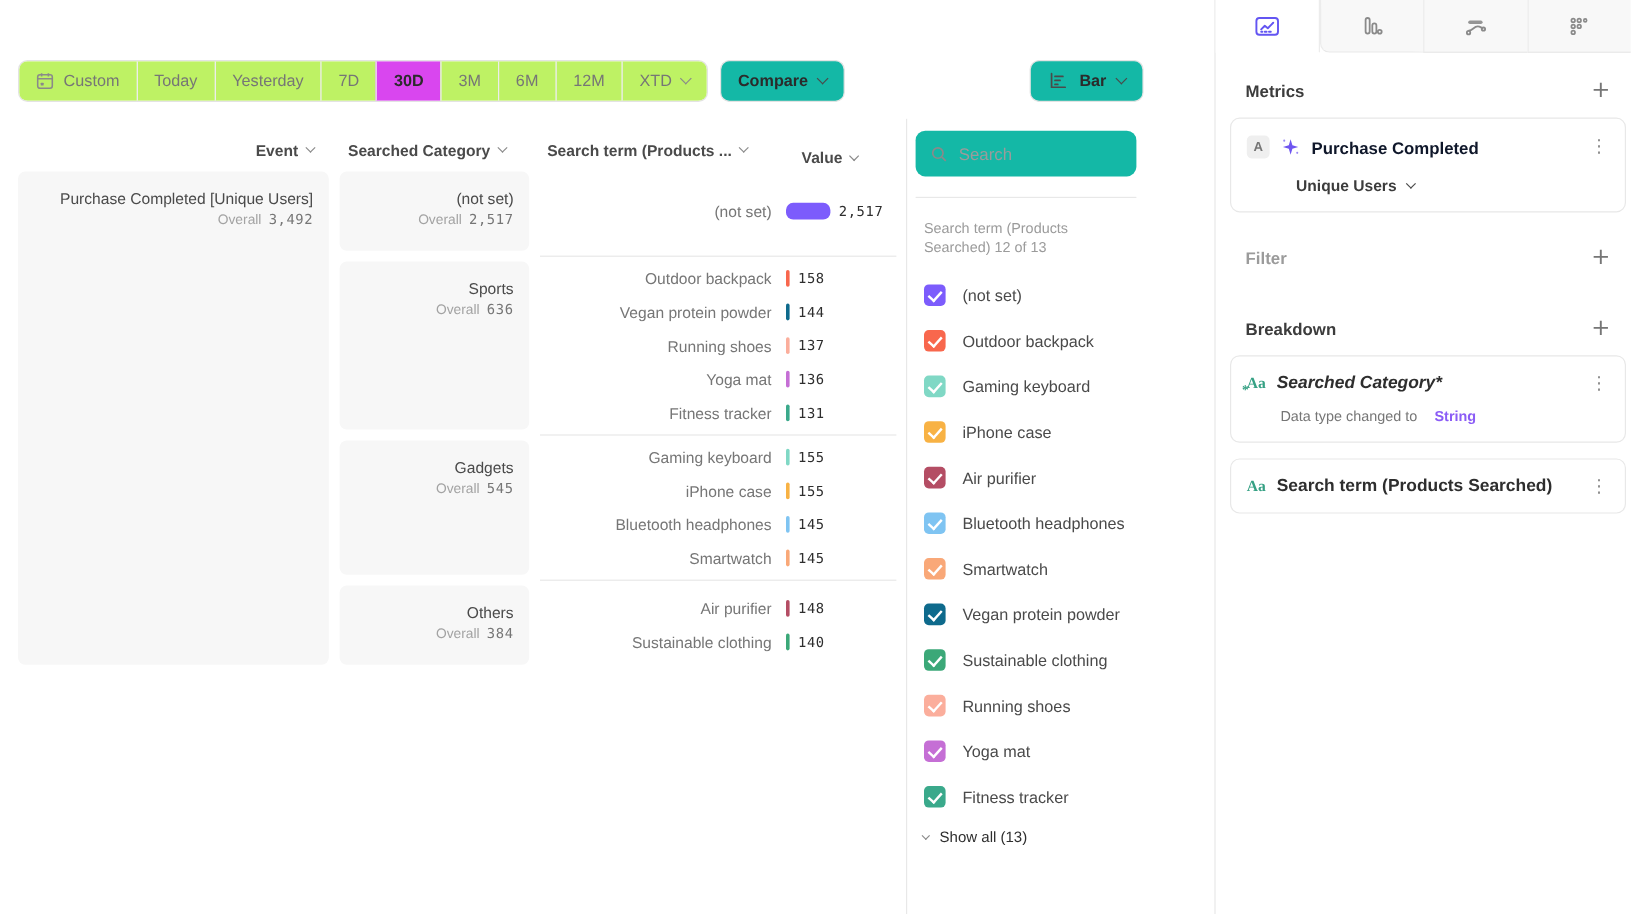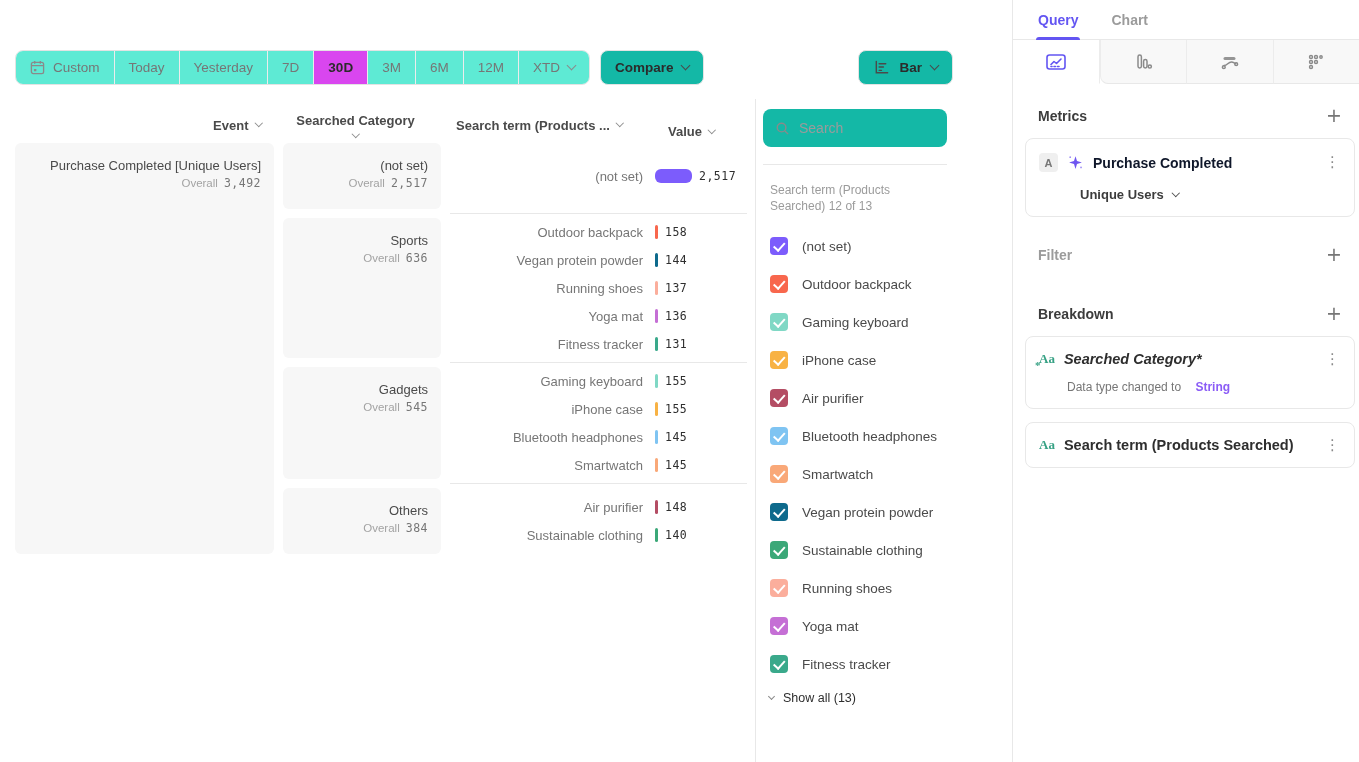--- a/index.html
+++ b/index.html
@@ -5,21 +5,21 @@
   * { margin:0; padding:0; box-sizing:border-box; }
   html,body { width:1359px; height:762px; background:#fff; overflow:hidden;
     font-family:"Liberation Sans", sans-serif; color:#3c3c3c; }
   .app { display:flex; width:100%; height:100%; }
 
   
   .main { width:1012px; display:flex; flex-direction:column; }
 
   .toolbar { margin:50px 0 0 15px; height:35px; display:flex; align-items:center; flex:0 0 auto; }
   .seg { display:flex; border:1px solid #e3e3e3; border-radius:8px; height:35px; overflow:hidden; background:#fff; }
-  .seg .seg-btn { border:none; background:#5eead4; height:100%; padding:0 14px; font-size:13.5px; color:#767676;
+  .seg .seg-btn { border:none; background:#bef264; height:100%; padding:0 14px; font-size:13.5px; color:#767676;
     display:flex; align-items:center; gap:8px; cursor:pointer; border-left:1px solid #ececec;
     font-family:"Liberation Sans", sans-serif; white-space:nowrap; }
   .seg .seg-btn:first-child { border-left:none; }
   .seg .seg-btn.active { background:#d946ef; color:#2b2b2b; font-weight:700; }
   .btn { height:35px; border:1px solid #e3e3e3; border-radius:8px; background:#14b8a6; padding:0 14px;
     display:flex; align-items:center; gap:9px; font-size:13.5px; font-weight:700; color:#2b2b2b;
     cursor:pointer; font-family:"Liberation Sans", sans-serif; }
   .compare { margin-left:10px; }
   .chart-type { margin-left:auto; margin-right:59px; }
 
@@ -27,21 +27,21 @@
     display:inline-block; transform:rotate(45deg); margin-top:-4px; }
   .chev.dark { border-color:#4a4a4a; }
   .chev.sm { width:5.5px; height:5.5px; }
 
   .content { flex:1; display:flex; margin-top:14px; min-height:0; }
   .chart-area { flex:1; padding:12px 0 16px 15px; min-width:0; }
 
   .thead { display:flex; height:28px; align-items:center; font-size:13px; font-weight:600; color:#4a4a4a; }
   .th { display:flex; align-items:center; gap:7px; cursor:pointer; }
   .h-event { width:259px; justify-content:flex-end; padding-right:13px; }
-  .h-cat   { width:158px; margin-left:9px; justify-content:center; padding-right:13px;flex-direction:column; }
+  .h-cat   { width:158px; margin-left:9px; justify-content:center; padding-right:13px; }
   .h-rows  { flex:1; margin-left:9px; position:relative; }
   .h-term  { padding-left:6px; }
   .h-value { position:absolute; left:218px; top:0; height:28px; }
 
   .tbody { display:flex; margin-top:4px; align-items:stretch; }
   .event-card { width:259px; background:#f7f7f7; border-radius:6px; padding:14px 13px 0 10px; text-align:right; }
   .cell-title { font-size:13px; color:#4a4a4a; line-height:17px; }
   .overall-line { margin-top:2px; font-size:11.5px; color:#a3a3a3; }
   .num { font-family:"DejaVu Sans Mono", monospace; letter-spacing:.5px; }
   .overall-line .num { font-size:11.5px; color:#767676; margin-left:6px; }
@@ -424,24 +424,20 @@
           </div>
         <div class="show-all">
           <i class="chev"></i>
           <span>Show all (13)</span>
         </div>
       </div>
     </div>
   </div>
 
   <aside class="sidebar">
-    <div class="tabbar">
-      <div class="tab active">Query</div>
-      <div class="tab">Chart</div>
-    </div>
     <div class="icon-tabs">
       <div class="itab active">
         <span>
           <svg width="22" height="22" viewBox="0 0 22 22" fill="none" stroke="#6355f2" stroke-width="1.6" stroke-linecap="round" stroke-linejoin="round">
             <rect x="2" y="4" width="18" height="14" rx="2.5"></rect>
             <polyline points="6,13.5 9,10.5 11.5,12.5 16,8"></polyline>
             <line x1="6" y1="15.5" x2="7" y2="15.5" stroke-dasharray="1.5 2"></line>
             <line x1="9" y1="15.5" x2="16" y2="15.5" stroke-dasharray="1.5 2"></line>
           </svg>
         </span>

